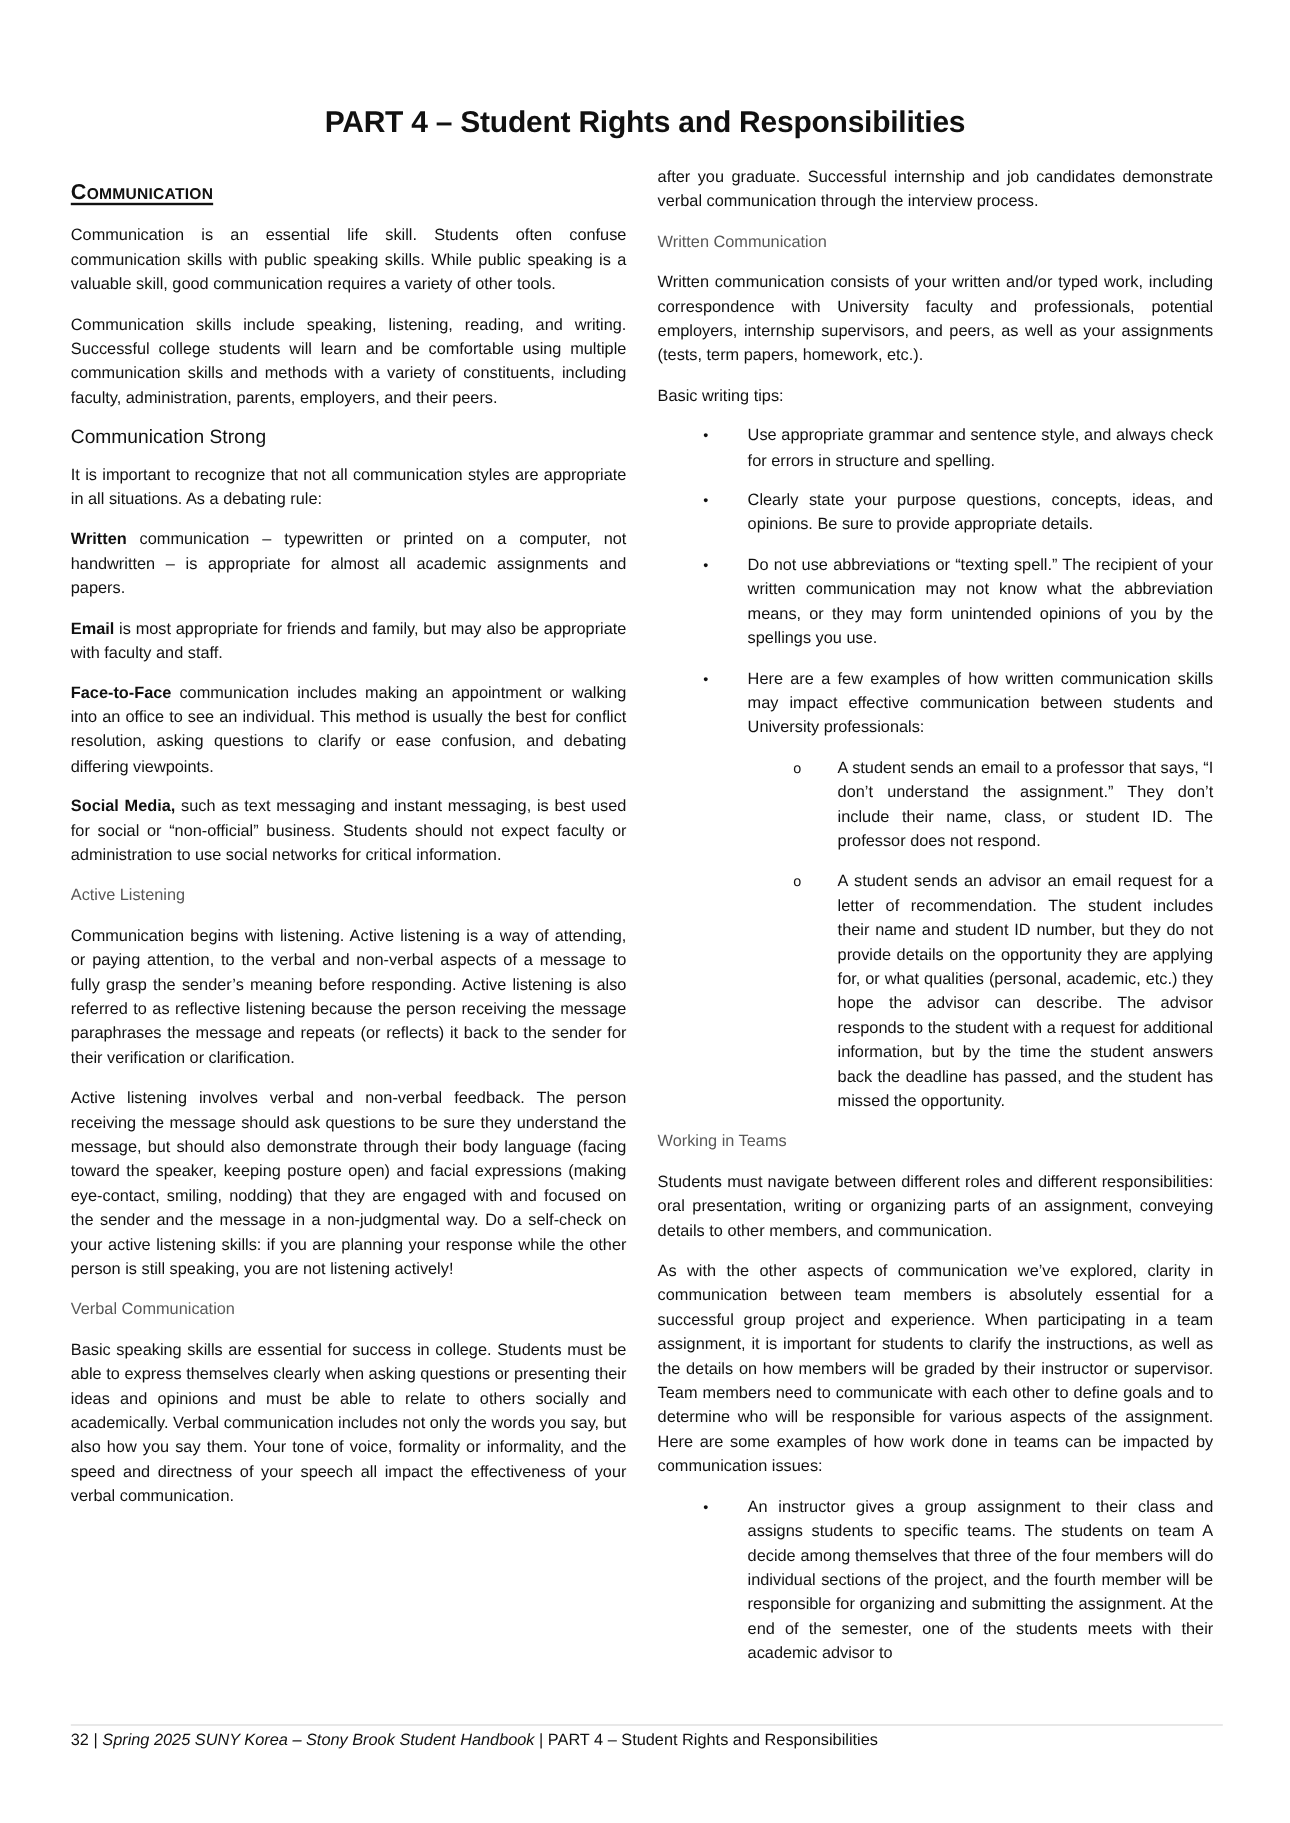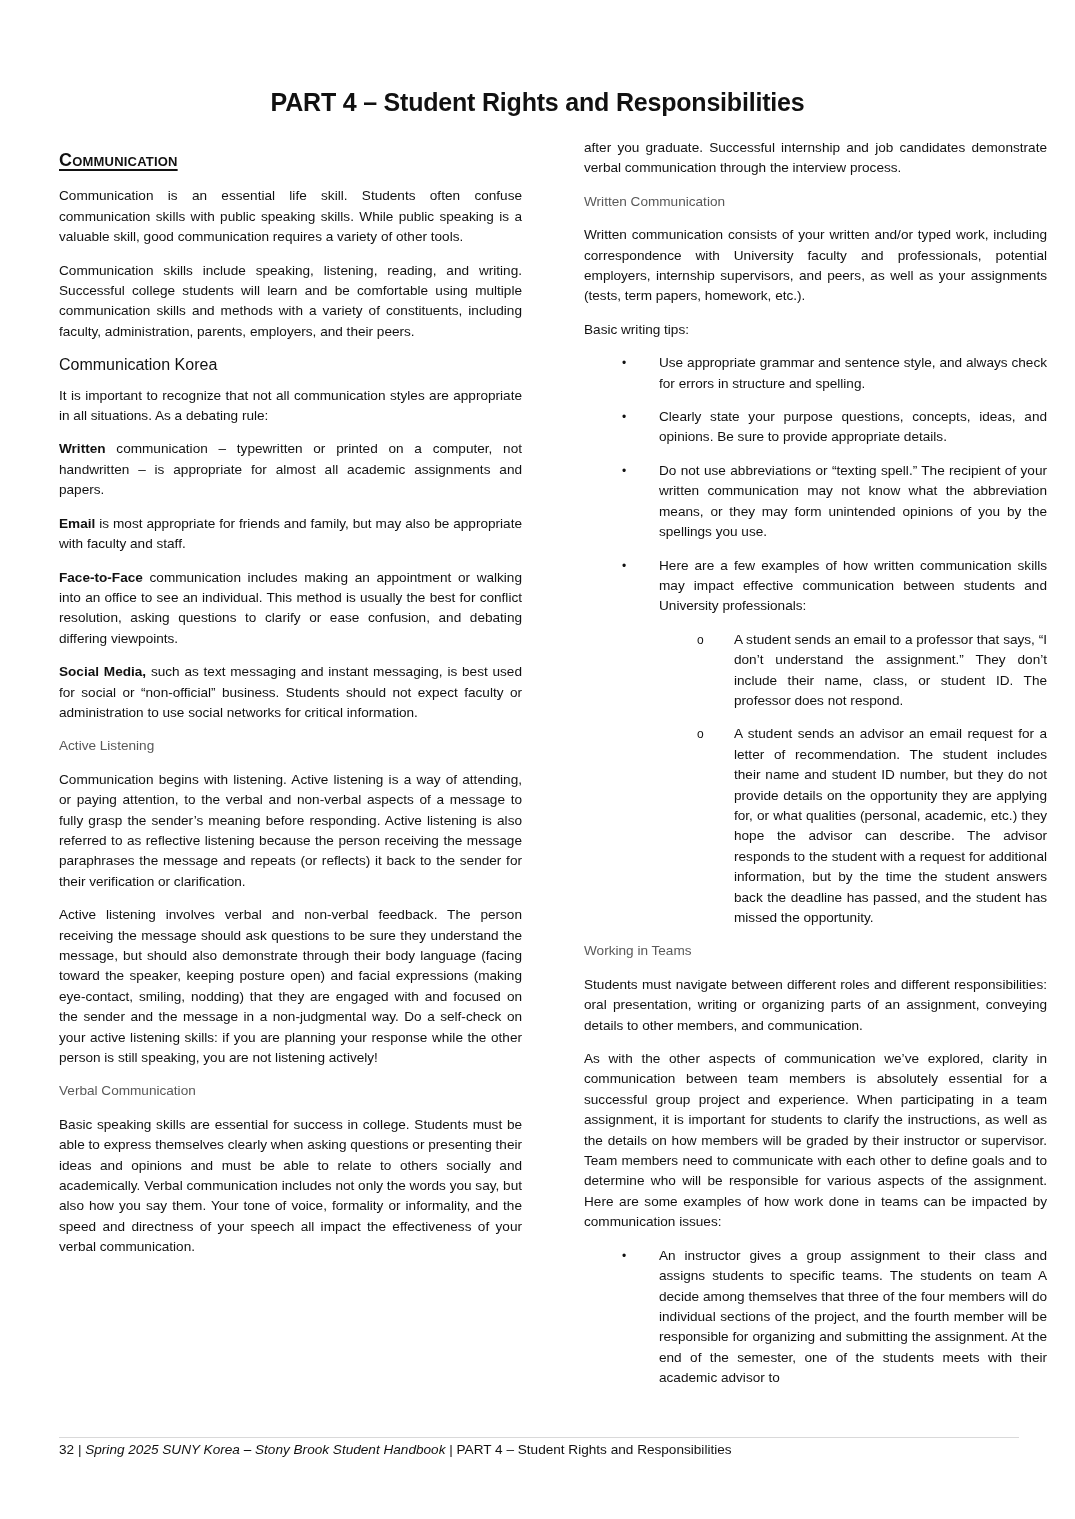--- a/index.html
+++ b/index.html
@@ -26,21 +26,21 @@
       letter-spacing: -0.2px;
       margin: 0;
     }
     .col {
       position: absolute;
       top: 138px;
       font-size: 13.6px;
       line-height: 20.4px;
     }
     .col-left { left: 59px; width: 463px; }
-    .col-right { left: 584px; width: 463px; }
+    .col-right { left: 548px; width: 463px; }
     .col p {
       margin: 0 0 13px 0;
       text-align: justify;
     }
     .section-heading {
       margin: 12px 0 16px 0;
       font-size: 18px;
       font-weight: bold;
       text-decoration: underline;
       text-underline-offset: 3px;
@@ -108,21 +108,21 @@
 </head>
 <body>
 
 <h1 class="page-title">PART 4 – Student Rights and Responsibilities</h1>
 
 <div class="col col-left">
   <div class="section-heading">Communication</div>
   <p>Communication is an essential life skill. Students often confuse communication skills with public speaking skills. While public speaking is a valuable skill, good communication requires a variety of other tools.</p>
   <p>Communication skills include speaking, listening, reading, and writing. Successful college students will learn and be comfortable using multiple communication skills and methods with a variety of constituents, including faculty, administration, parents, employers, and their peers.</p>
 
-  <div class="h2">Communication Korea</div>
+  <div class="h2">Communication Strong</div>
   <p>It is important to recognize that not all communication styles are appropriate in all situations. As a debating rule:</p>
 
   <p><b>Written</b><span> communication – typewritten or printed on a computer, not handwritten – is appropriate for almost all academic assignments and papers.</span></p>
   <p><b>Email</b><span> is most appropriate for friends and family, but may also be appropriate with faculty and staff.</span></p>
   <p><b>Face-to-Face</b><span> communication includes making an appointment or walking into an office to see an individual. This method is usually the best for conflict resolution, asking questions to clarify or ease confusion, and debating differing viewpoints.</span></p>
   <p><b>Social Media,</b><span> such as text messaging and instant messaging, is best used for social or “non-official” business. Students should not expect faculty or administration to use social networks for critical information.</span></p>
 
   <div class="h3">Active Listening</div>
   <p>Communication begins with listening. Active listening is a way of attending, or paying attention, to the verbal and non-verbal aspects of a message to fully grasp the sender’s meaning before responding. Active listening is also referred to as reflective listening because the person receiving the message paraphrases the message and repeats (or reflects) it back to the sender for their verification or clarification.</p>
   <p>Active listening involves verbal and non-verbal feedback. The person receiving the message should ask questions to be sure they understand the message, but should also demonstrate through their body language (facing toward the speaker, keeping posture open) and facial expressions (making eye-contact, smiling, nodding) that they are engaged with and focused on the sender and the message in a non-judgmental way. Do a self-check on your active listening skills: if you are planning your response while the other person is still speaking, you are not listening actively!</p>

